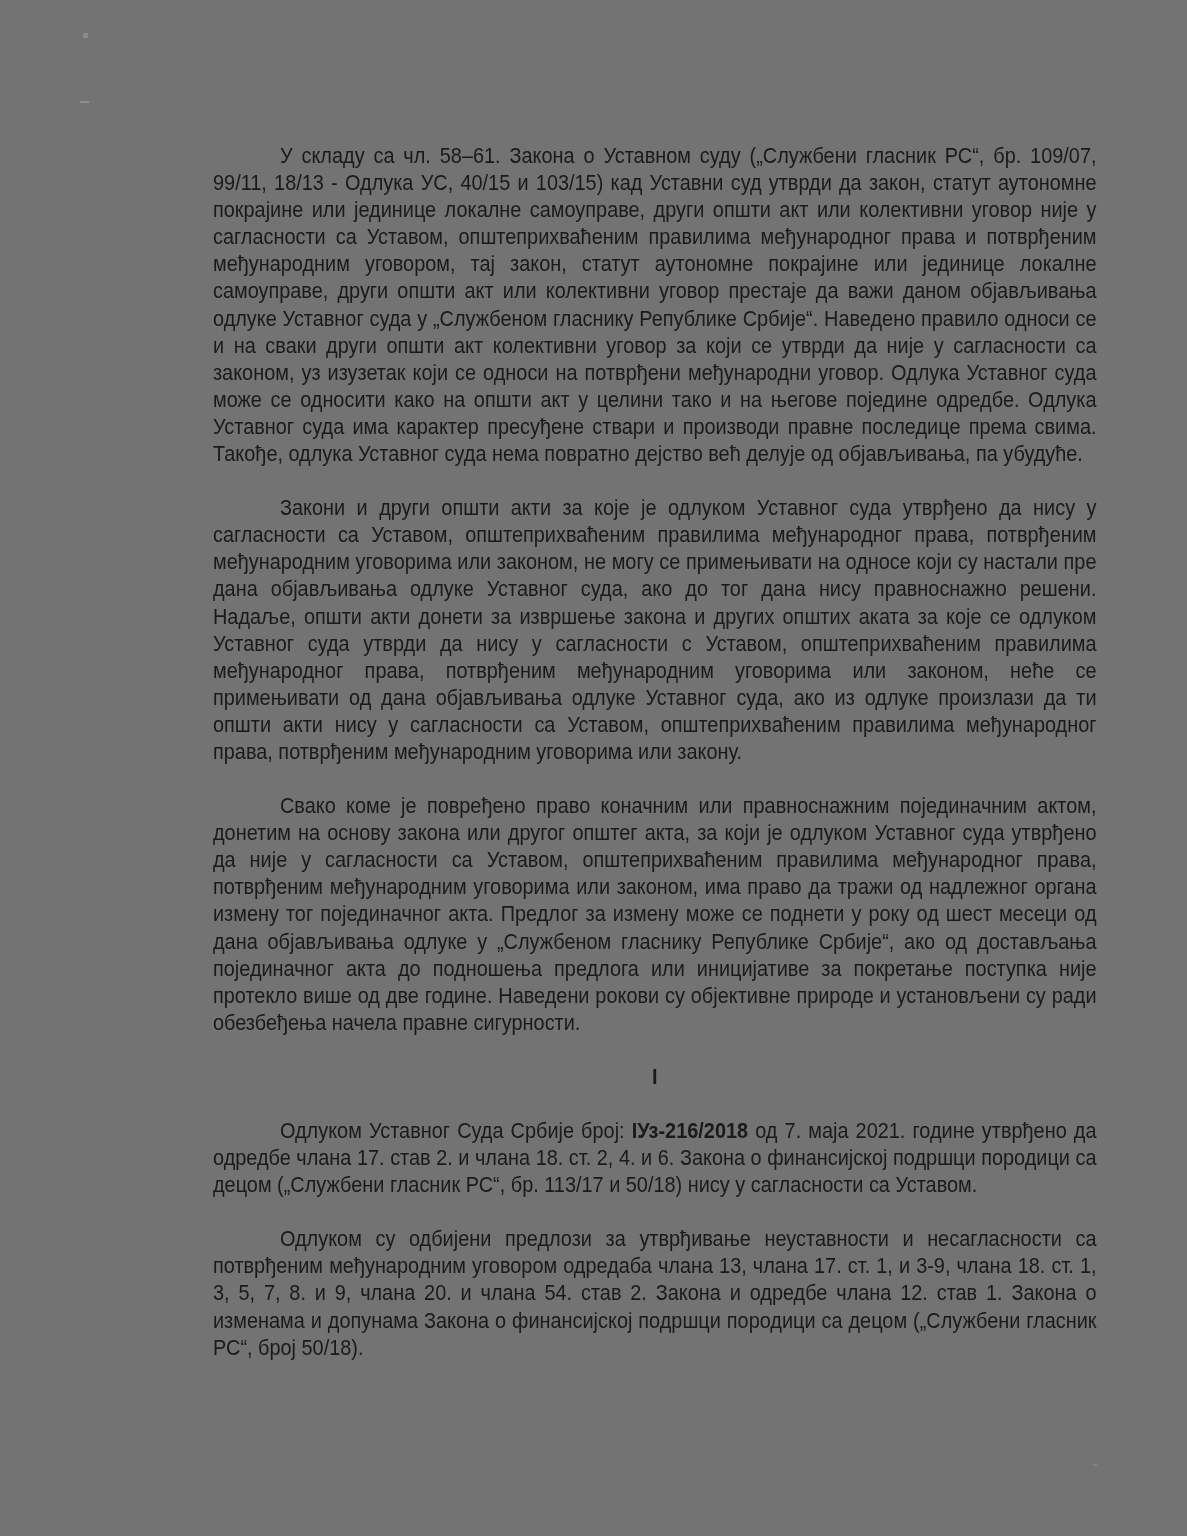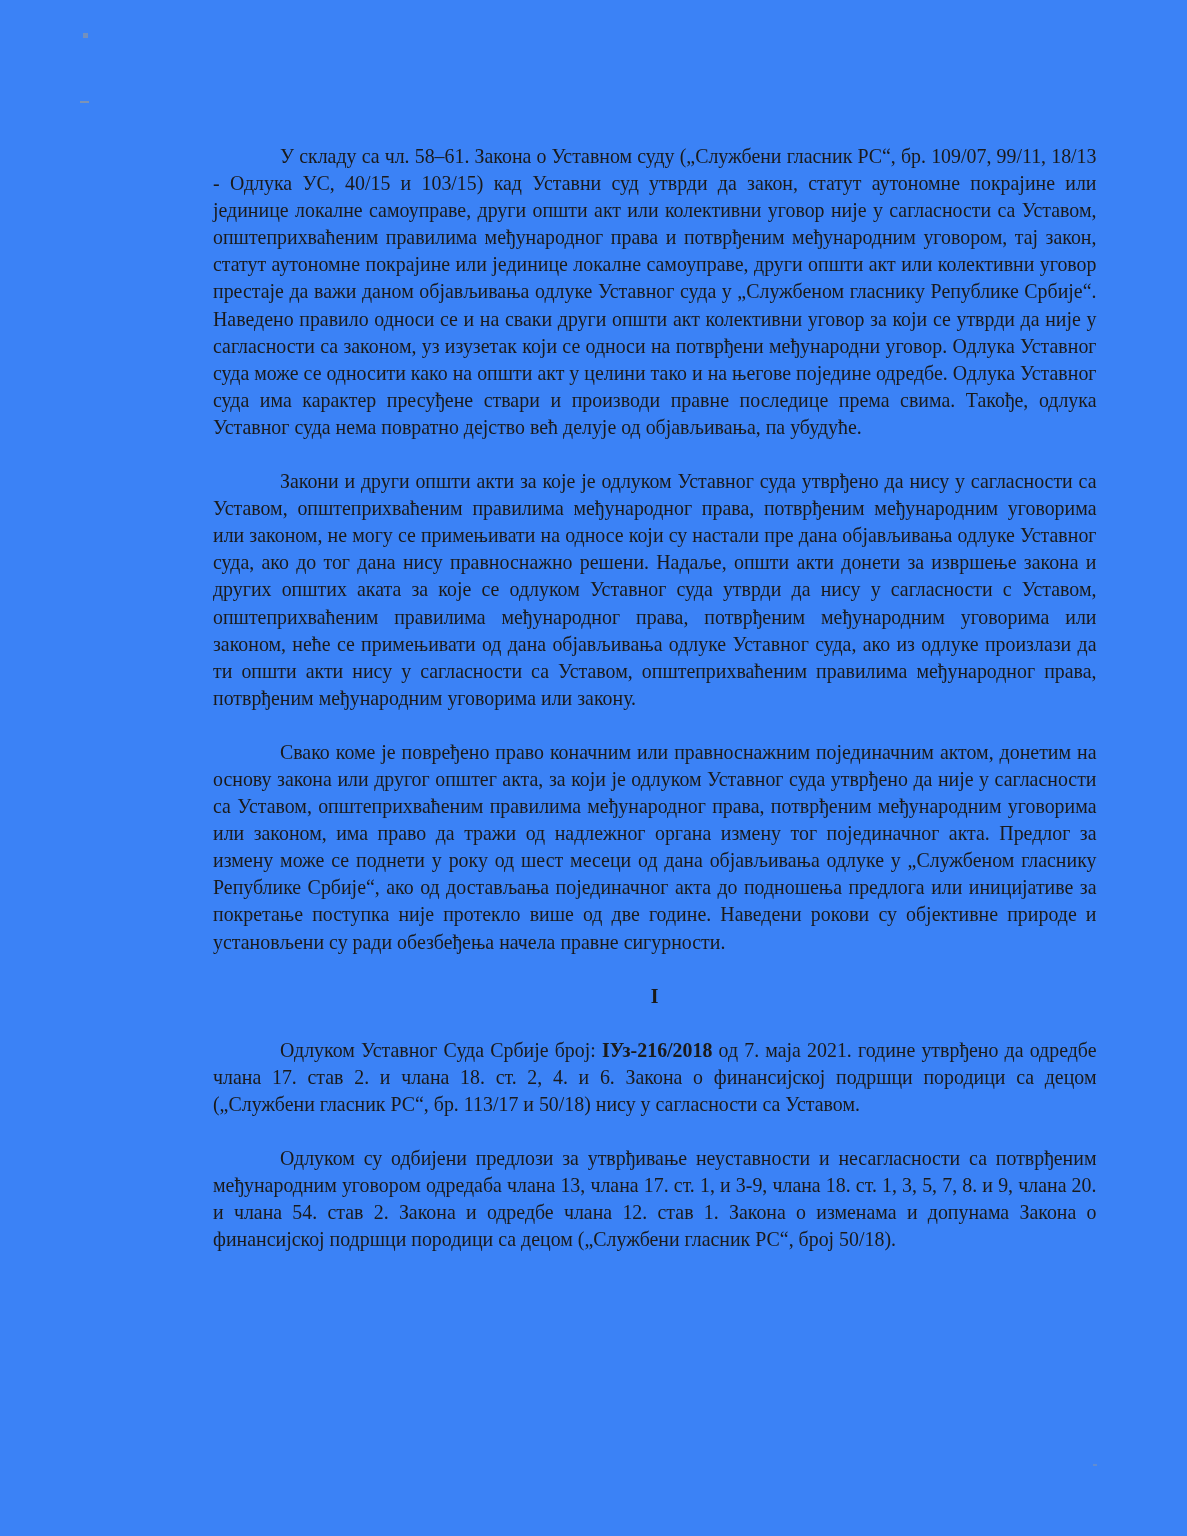--- a/index.html
+++ b/index.html
@@ -1,20 +1,20 @@
 <!DOCTYPE html>
 <html><head>
 <meta charset="utf-8">
 <style>
   html, body { margin:0; padding:0; background:#ffffff; }
   body { width:1187px; height:1536px; position:relative; overflow:hidden; }
   .page {
     position:absolute; left:0; top:0; width:1187px; height:1536px;
-    background:#3b82f6;
-    font-family:Liberation Serif, serif;
+    background:#737373;
+    font-family:Liberation Sans, sans-serif;
     color:#1a1a1a;
   }
   .speck { position:absolute; background:#9a9a9a; }
   .speck1 { left:83px; top:33px; width:5px; height:5px; opacity:.6; }
   .speck2 { left:80px; top:101px; width:9px; height:2px; opacity:.7; }
   .speck3 { left:1093px; top:1464px; width:4px; height:2px; opacity:.4; }
   .body-text {
     position:absolute; left:213px; top:143px; width:883px;
     font-size:21.4px; line-height:27.1px; text-align:justify;
     transform:scaleX(0.93); transform-origin:left top;

